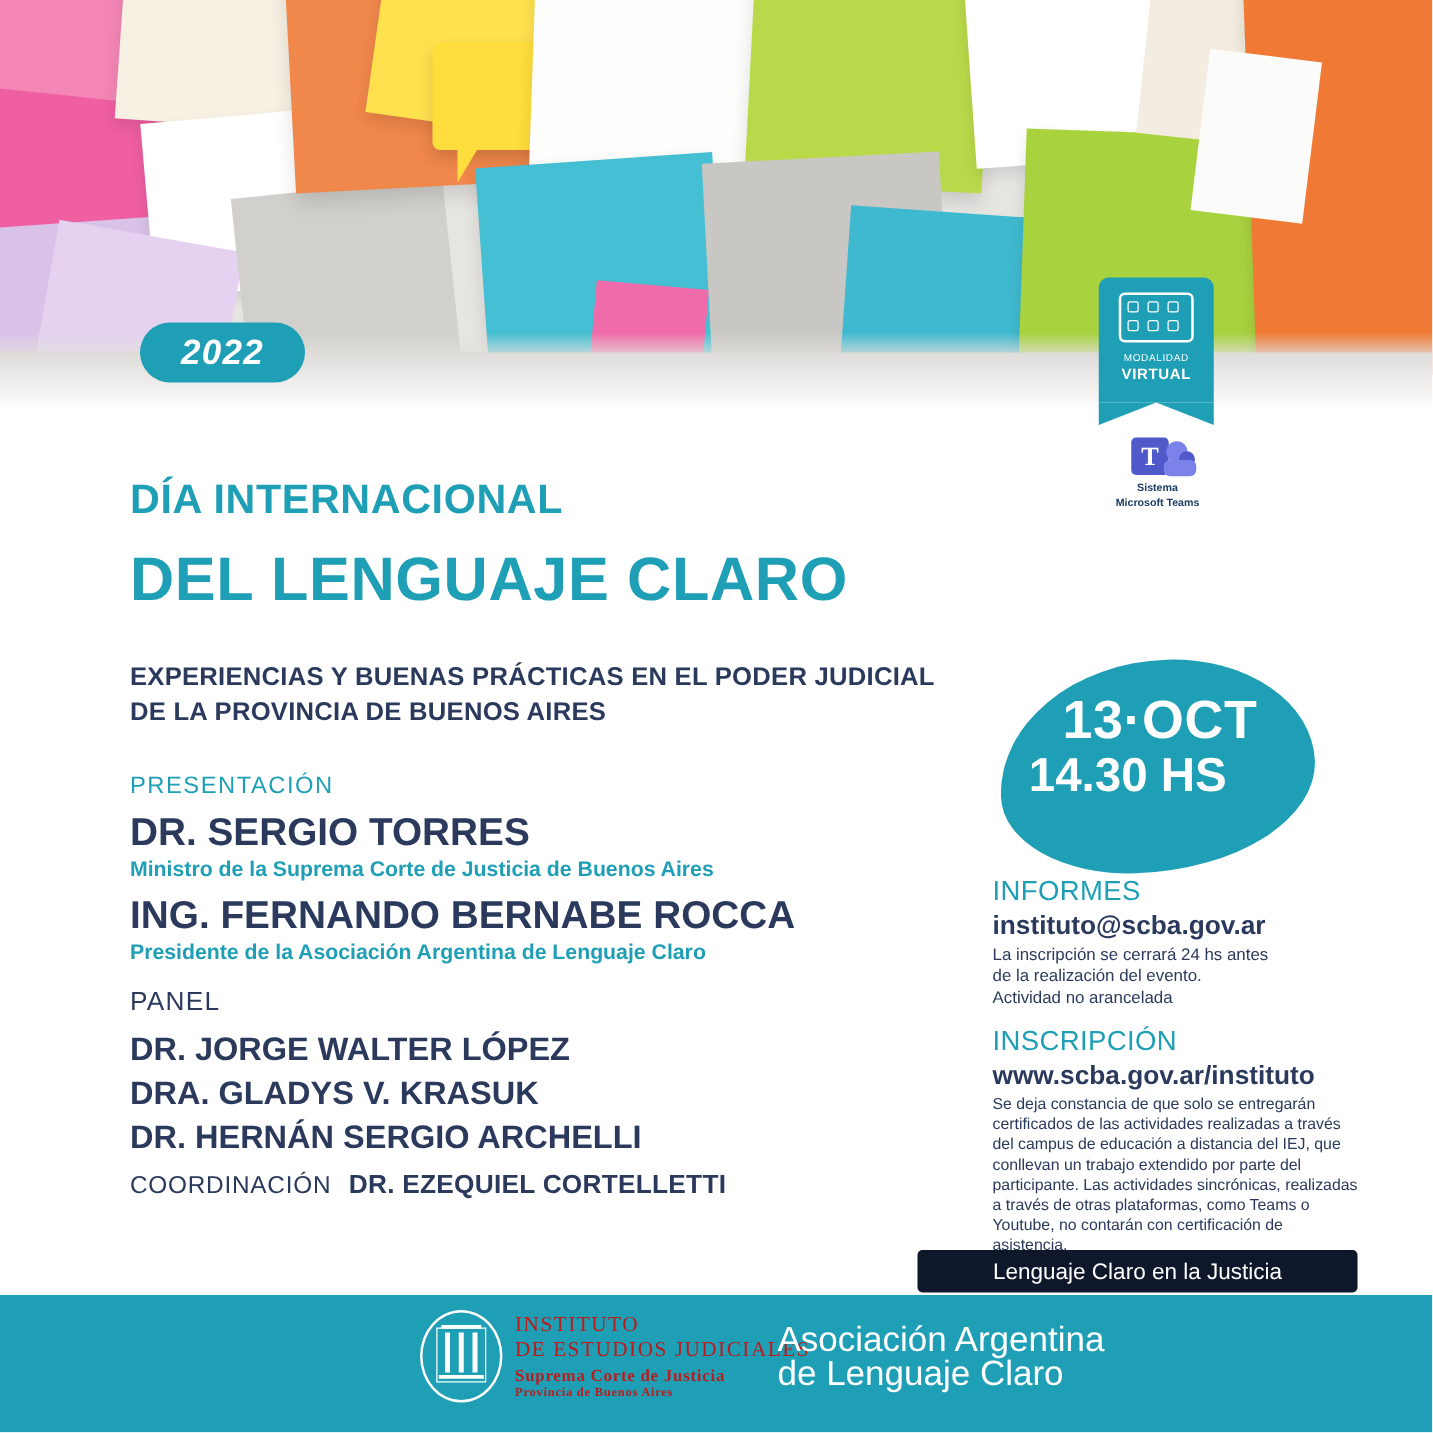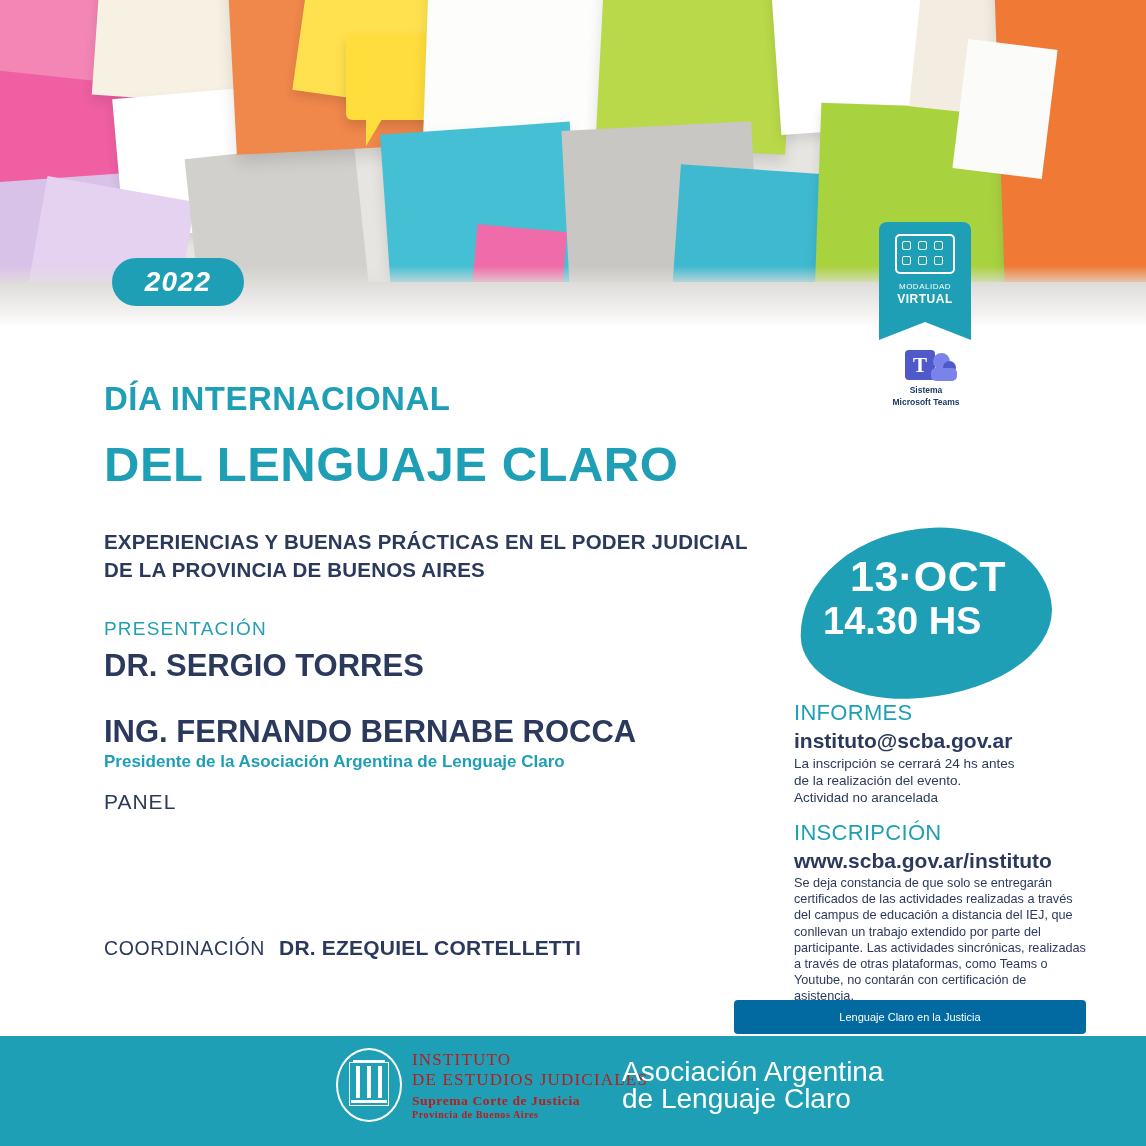--- a/index.html
+++ b/index.html
@@ -215,23 +215,23 @@
   }
   .rc-gap { height: 14px; }
   .rc-small2 {
     font-size: 12.7px; color: #2b3a5c; line-height: 16.2px;
   }
 
   
   .cta {
     position: absolute; left: 734px; top: 1000px;
     width: 352px; height: 34px;
-    background: #0369a1; color: #fff;
+    background: #0f172a; color: #fff;
     border-radius: 4px;
-    font-size: 11px;
+    font-size: 18px;
     display: flex; align-items: center; justify-content: center;
   }
 
   
   .footer {
     position: absolute; left: 0; top: 1036px;
     width: 1146px; height: 110px;
     background: #1f9fb5;
   }
   .crest {
@@ -330,24 +330,30 @@
     <div>EXPERIENCIAS Y BUENAS PRÁCTICAS EN EL PODER JUDICIAL</div>
     <div>DE LA PROVINCIA DE BUENOS AIRES</div>
   </div>
 
   <div class="date-blob"></div>
   <div class="date-line1">13·OCT</div>
   <div class="date-line2">14.30 HS</div>
 
   <div class="lbl-presentacion">PRESENTACIÓN</div>
   <div class="speaker1">DR. SERGIO TORRES</div>
+  <div class="speaker1-role">Ministro de la Suprema Corte de Justicia de Buenos Aires</div>
   <div class="speaker2">ING. FERNANDO BERNABE ROCCA</div>
   <div class="speaker2-role">Presidente de la Asociación Argentina de Lenguaje Claro</div>
 
   <div class="lbl-panel">PANEL</div>
+  <div class="panel-list">
+    <div>DR. JORGE WALTER LÓPEZ</div>
+    <div>DRA. GLADYS V. KRASUK</div>
+    <div>DR. HERNÁN  SERGIO ARCHELLI</div>
+  </div>
 
   <div class="coord-row">
     <span class="coord-label">COORDINACIÓN</span>
     <span class="coord-name">DR. EZEQUIEL CORTELLETTI</span>
   </div>
 
   <div class="rcol">
     <div class="rc-head">INFORMES</div>
     <div class="rc-strong">instituto@scba.gov.ar</div>
     <div class="rc-small">La inscripción se cerrará 24 hs antes</div>

